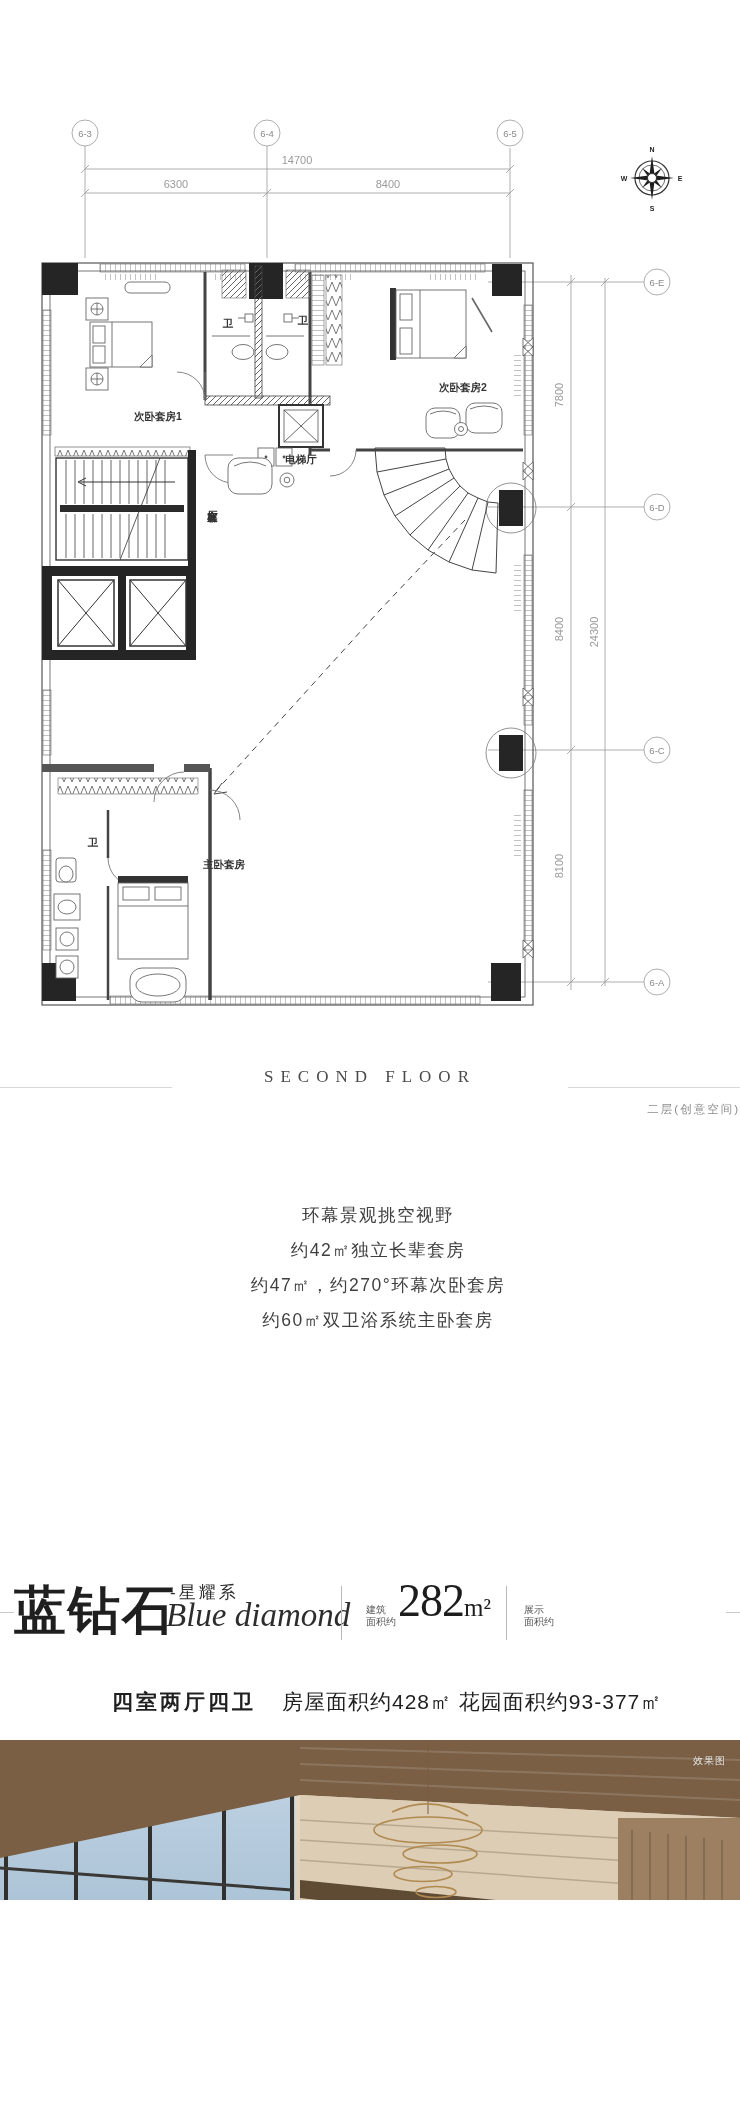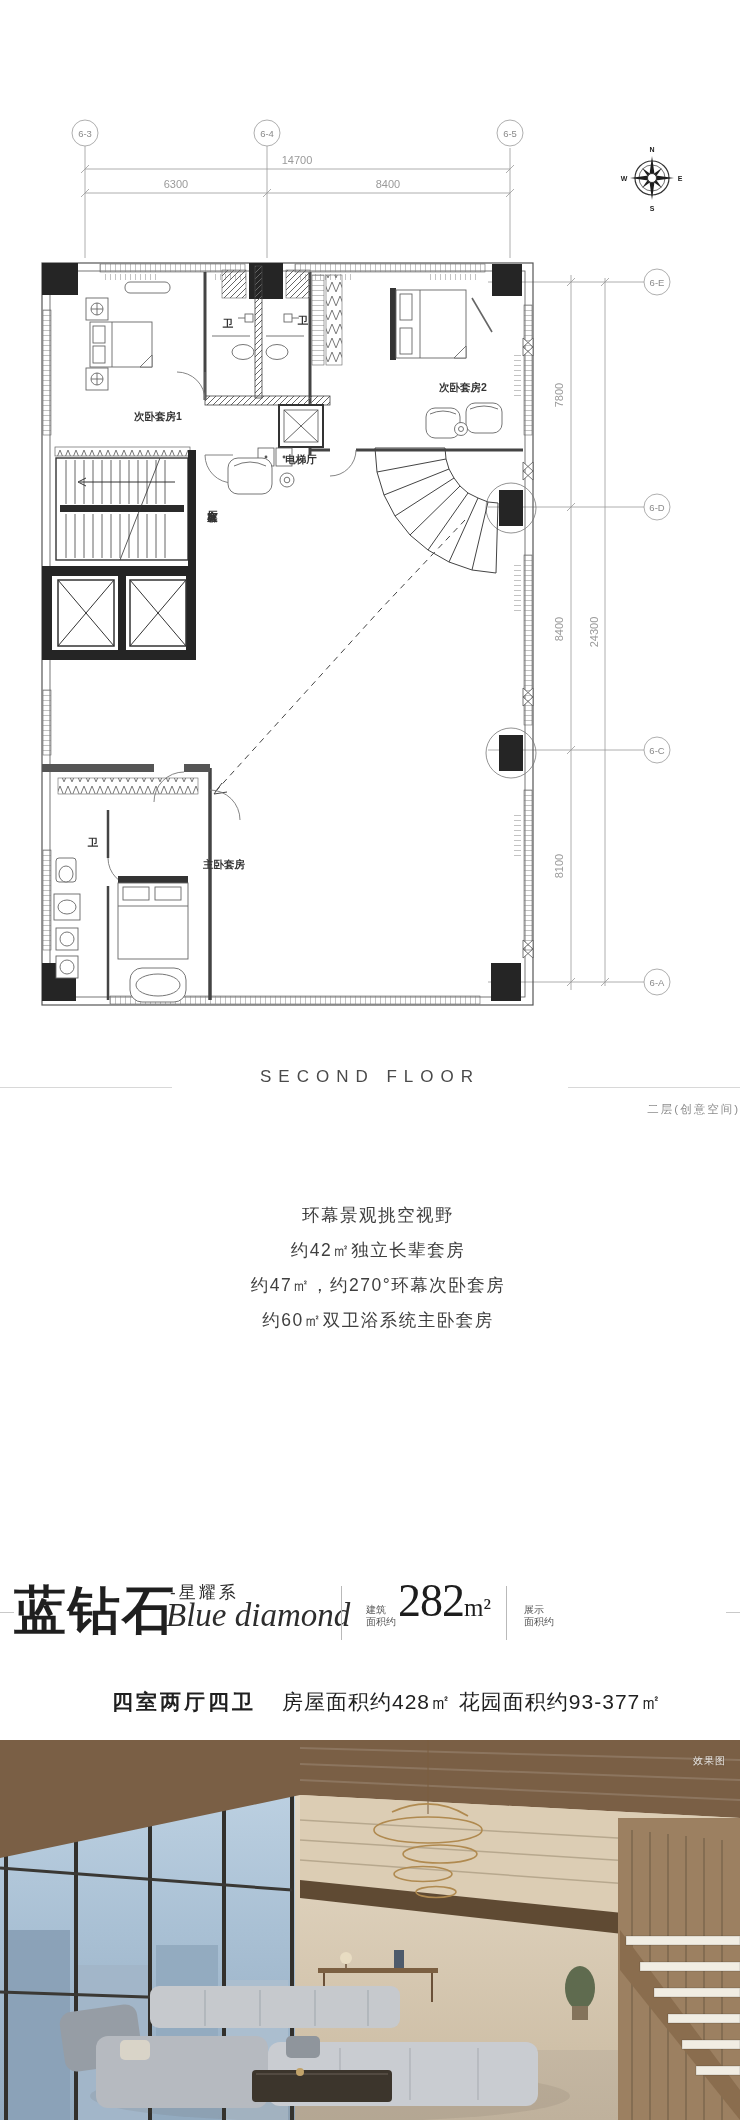--- a/index.html
+++ b/index.html
@@ -1,22 +1,22 @@
 <!DOCTYPE html>
 <html><head>
 <meta charset="utf-8">
 <style>
   html,body{margin:0;padding:0;background:#ffffff;}
-  #page{position:relative;width:740px;height:2120px;background:#ffffff;overflow:hidden;
+  #page{position:relative;width:740px;height:1900px;background:#ffffff;overflow:hidden;
         font-family:"Liberation Sans",sans-serif;}
   .abs{position:absolute;}
   
   .cap-rule{position:absolute;height:1px;background:#d8d8d8;top:1087px;}
   #cap-title{position:absolute;top:1067px;left:0;width:740px;text-align:center;
-     font-family:Liberation Sans, sans-serif;font-size:17px;letter-spacing:7px;color:#4a4a4a;}
+     font-family:Liberation Serif, serif;font-size:17px;letter-spacing:7px;color:#4a4a4a;}
   #cap-sub{position:absolute;top:1095px;left:0;width:740px;text-align:right;
      font-size:11.5px;letter-spacing:2px;color:#8d8d8d;margin-top:7px;}
   
   .feat{position:absolute;left:8px;width:740px;text-align:center;font-size:17.5px;
      letter-spacing:1.5px;color:#3f3f3f;}
   
   .edge-rule{position:absolute;top:1612px;width:14px;height:1px;background:#c9c9c9;}
   #brand-name{position:absolute;left:14px;top:1576px;font-family:"Liberation Serif",serif;
      font-size:52px;font-weight:600;color:#1f1f1f;letter-spacing:2px;}
   #brand-series{position:absolute;left:170px;top:1581px;font-size:17px;color:#2d2d2d;letter-spacing:3px;}

